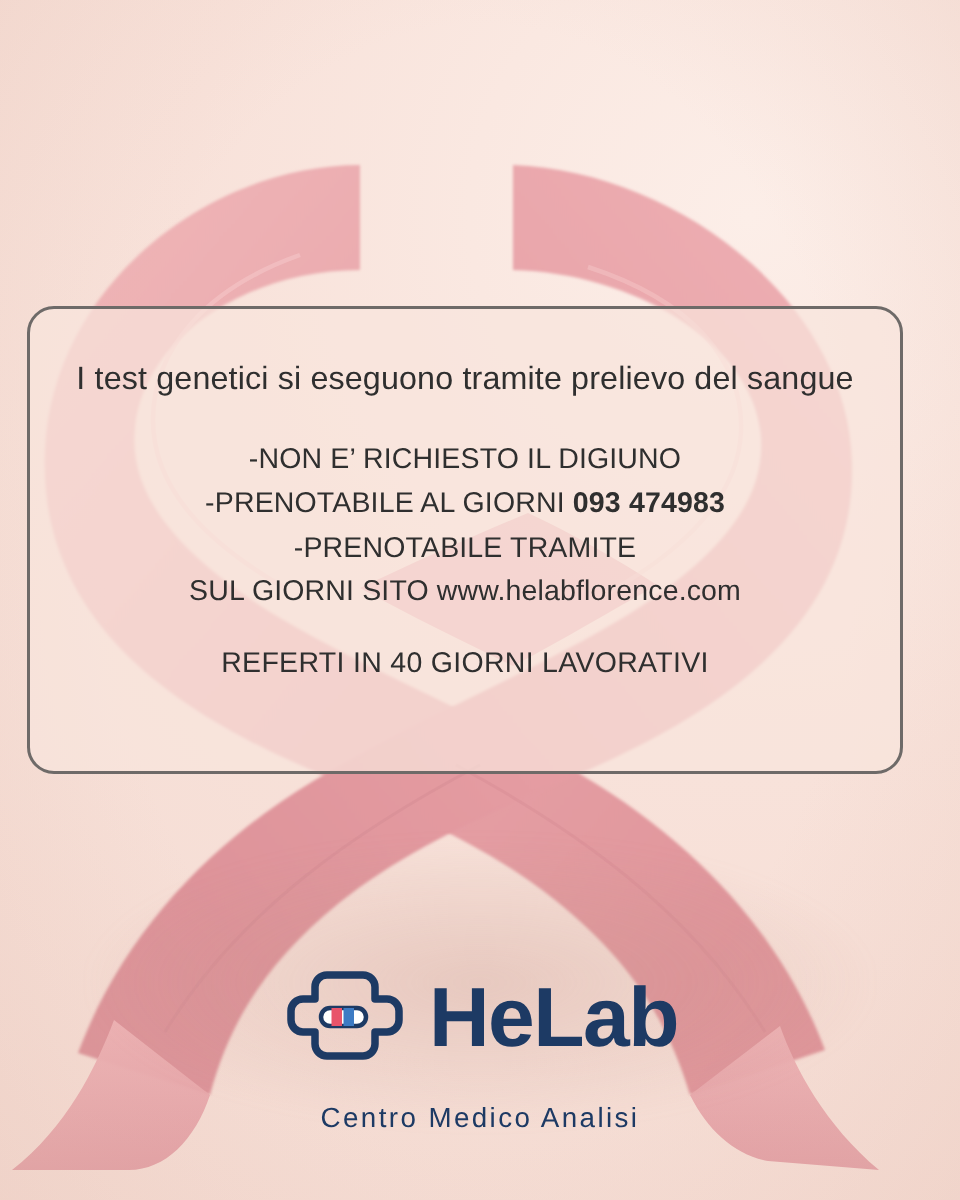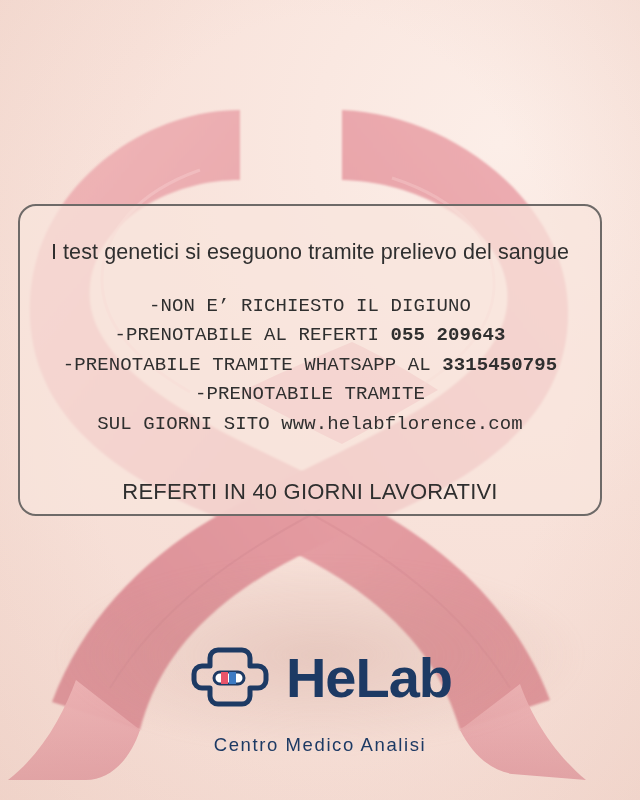--- a/index.html
+++ b/index.html
@@ -81,29 +81,28 @@
   }
 
   .bullets {
     font-size: 19px;
     line-height: 1.55;
     color: #2f2f2f;
     letter-spacing: 0.1px;
   }
   .bullets .line {
     white-space: nowrap;
-    font-family: Liberation Mono, monospace;
   }
   .bullets b {
     font-weight: 700;
   }
 
   .footnote {
-    margin-top: 40px;
-    font-size: 22px;
+    margin-top: 22px;
+    font-size: 19px;
     color: #2f2f2f;
     letter-spacing: 0.2px;
   }
 
   
   .logo-block {
     position: absolute;
     left: 0;
     right: 0;
     bottom: 44px;
@@ -193,24 +192,21 @@
   <div class="corner-vignette"></div>
 
   <div class="card">
     <div class="headline">I test genetici si eseguono tramite prelievo del sangue</div>
 
     <div class="bullets">
       <div class="line">
         <span>-NON E’ RICHIESTO IL DIGIUNO</span><b></b>
       </div>
       <div class="line">
-        <span>-PRENOTABILE AL REFERTI </span><b>055 209643</b>
-      </div>
-      <div class="line">
-        <span>-PRENOTABILE TRAMITE WHATSAPP AL </span><b>3315450795</b>
+        <span>-PRENOTABILE AL GIORNI </span><b>093 474983</b>
       </div>
       <div class="line">
         <span>-PRENOTABILE TRAMITE</span><b></b>
       </div>
       <div class="line">
         <span>SUL GIORNI SITO www.helabflorence.com</span><b></b>
       </div>
     </div>
 
     <div class="footnote">REFERTI IN 40 GIORNI LAVORATIVI</div>

